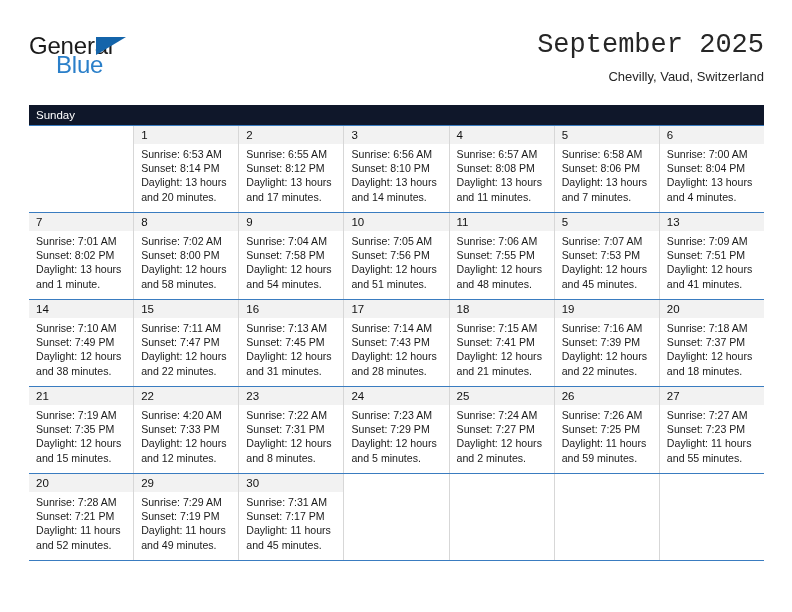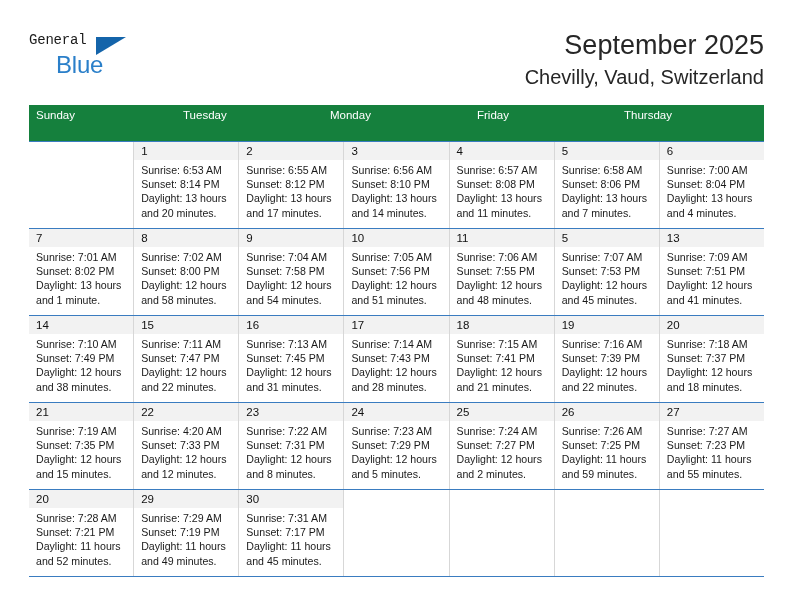--- a/index.html
+++ b/index.html
@@ -33,24 +33,24 @@
     position: absolute;
     left: 0;
     top: 4px;
     width: 120px;
     height: 52px;
   }
   .logo-general {
     position: absolute;
     left: 0;
     top: 0;
-    font-size: 14px;
+    font-size: 24px;
     letter-spacing: -0.2px;
     color: #1a1a1a;
-    font-family: Liberation Mono, monospace;
+    font-family: Liberation Sans, sans-serif;
   }
   .logo-tri {
     position: absolute;
     left: 67px;
     top: 5px;
     width: 0;
     height: 0;
     border-left: 30px solid #1464aa;
     border-bottom: 18px solid transparent;
   }
@@ -67,40 +67,42 @@
     position: absolute;
     right: 0;
     top: 0;
     text-align: right;
   }
   .cal-title {
     font-size: 27px;
     color: #262626;
     line-height: 34px;
     white-space: nowrap;
+    font-family: Liberation Mono, monospace;
   }
   .cal-subtitle {
-    font-size: 20px;
+    font-size: 13px;
     color: #262626;
     line-height: 22px;
     margin-top: 4px;
     white-space: nowrap;
   }
 
   
   .calendar {
     position: absolute;
     left: 29px;
     top: 105px;
     width: 735px;
   }
   .dow-row {
     display: flex;
-    background: #15803d;
-    height: 36px;
+    background: #0f172a;
+    height: 20px;
+    flex-direction: column;
   }
   .dow {
     flex: 1 1 0;
     color: #ffffff;
     font-size: 11.5px;
     line-height: 20px;
     padding-left: 7px;
     box-sizing: border-box;
     white-space: nowrap;
   }

